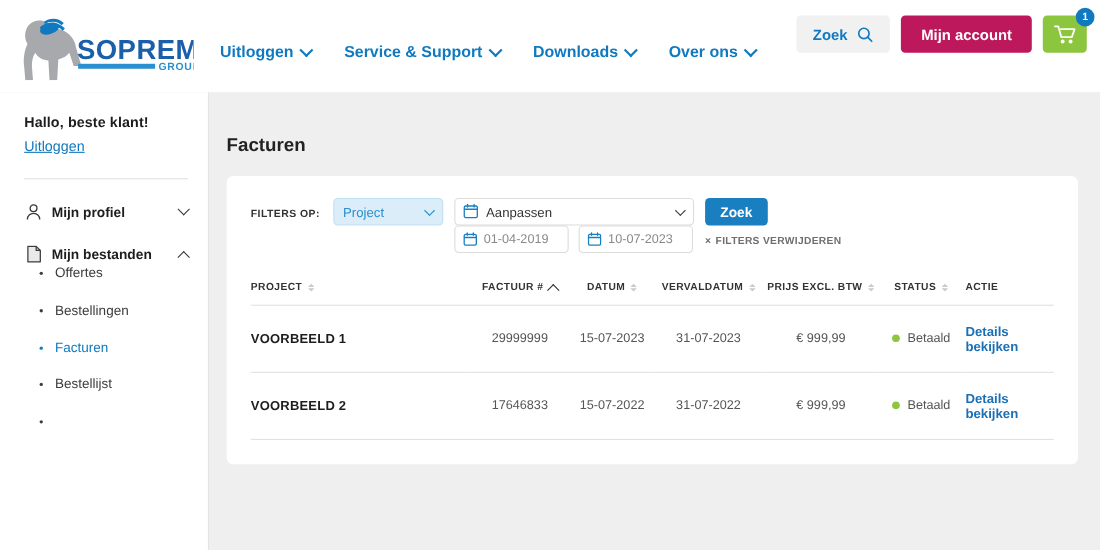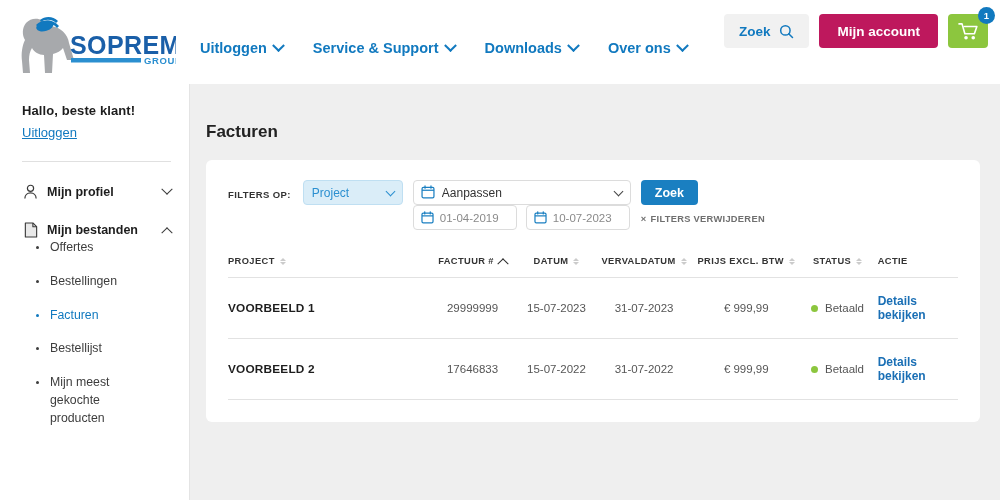--- a/index.html
+++ b/index.html
@@ -306,21 +306,20 @@
       <div class="sb-li active">
         <span class="dot"></span>
         <span>Facturen</span>
       </div>
       <div class="sb-li">
         <span class="dot"></span>
         <span>Bestellijst</span>
       </div>
       <div class="sb-li">
         <span class="dot"></span>
-        <span style="max-width:95px; display:inline-block;">Mijn meest gekochte producten</span>
       </div>
     </div>
   </aside>
 
   <main class="main">
     <h1 class="page-title">Facturen</h1>
 
     <section class="card">
 
       <div class="filter-row">

